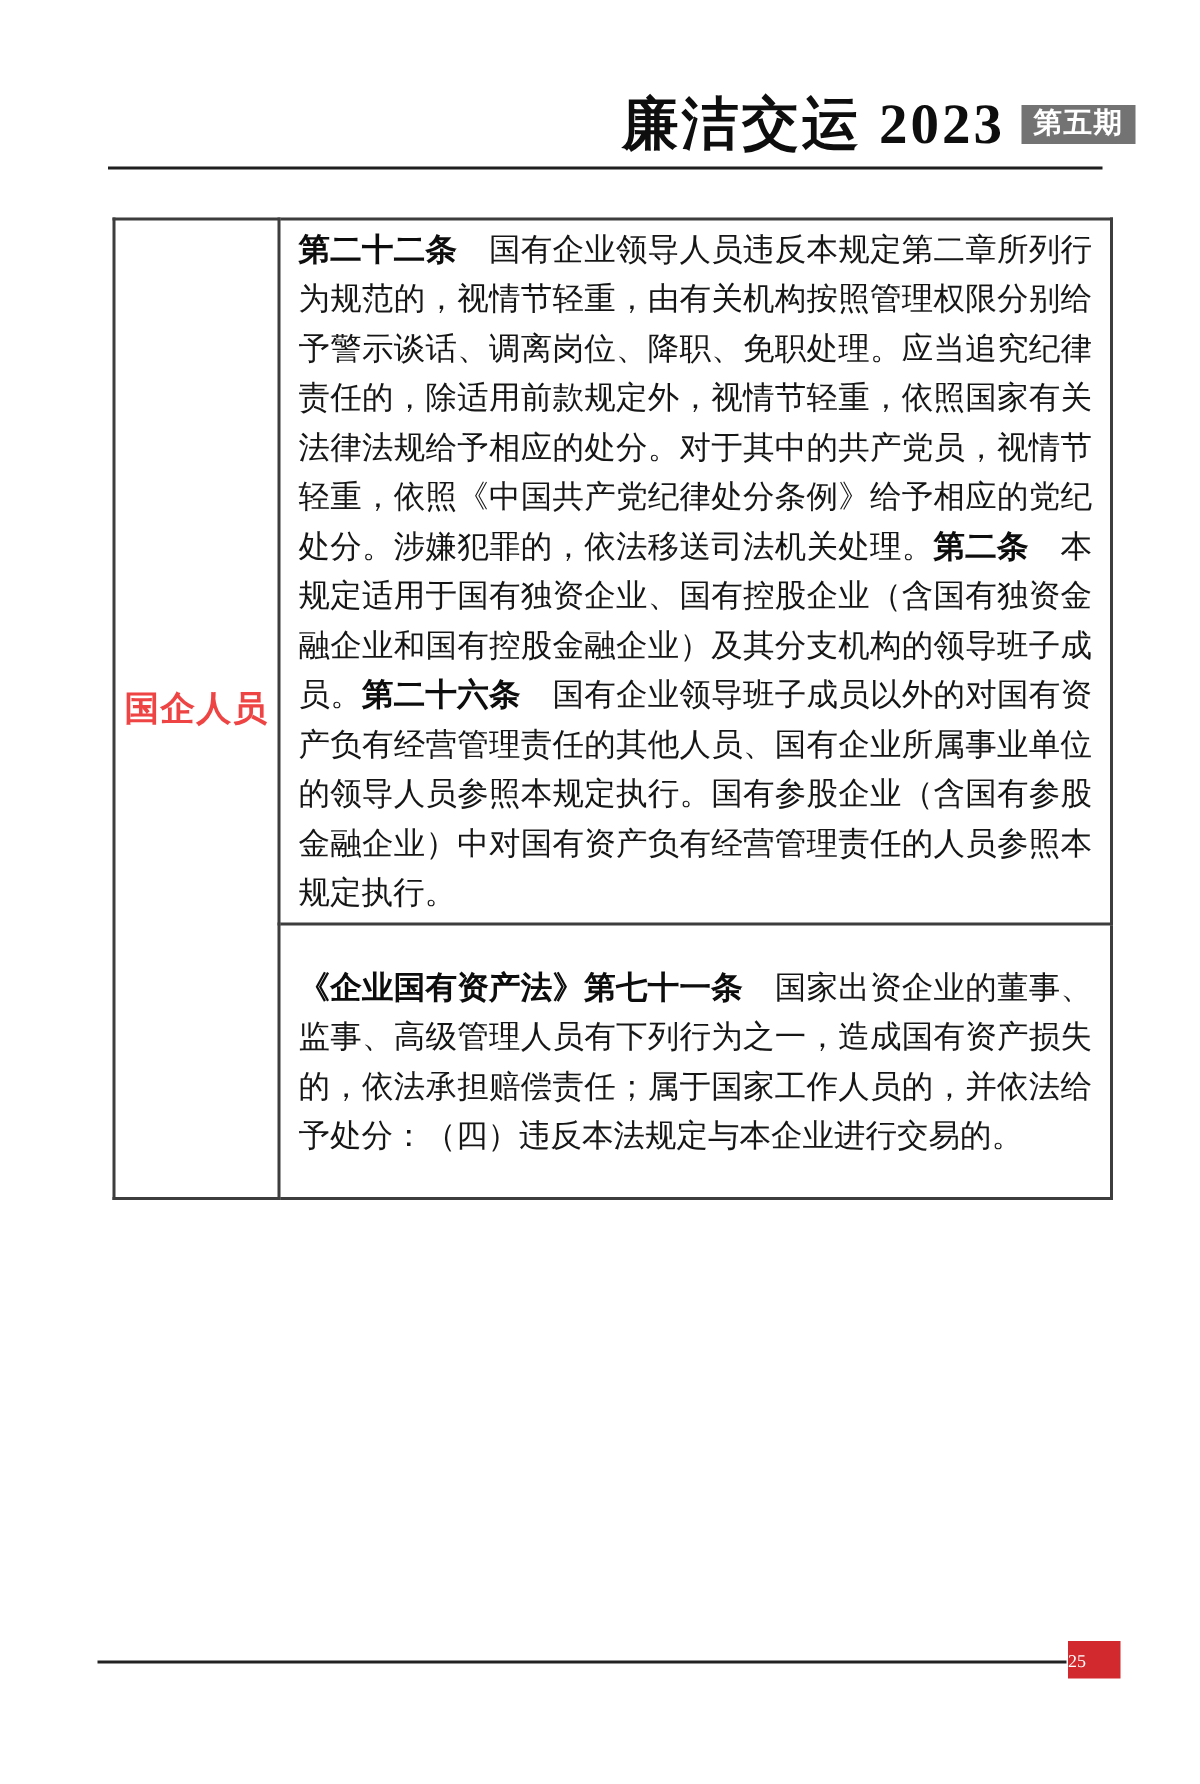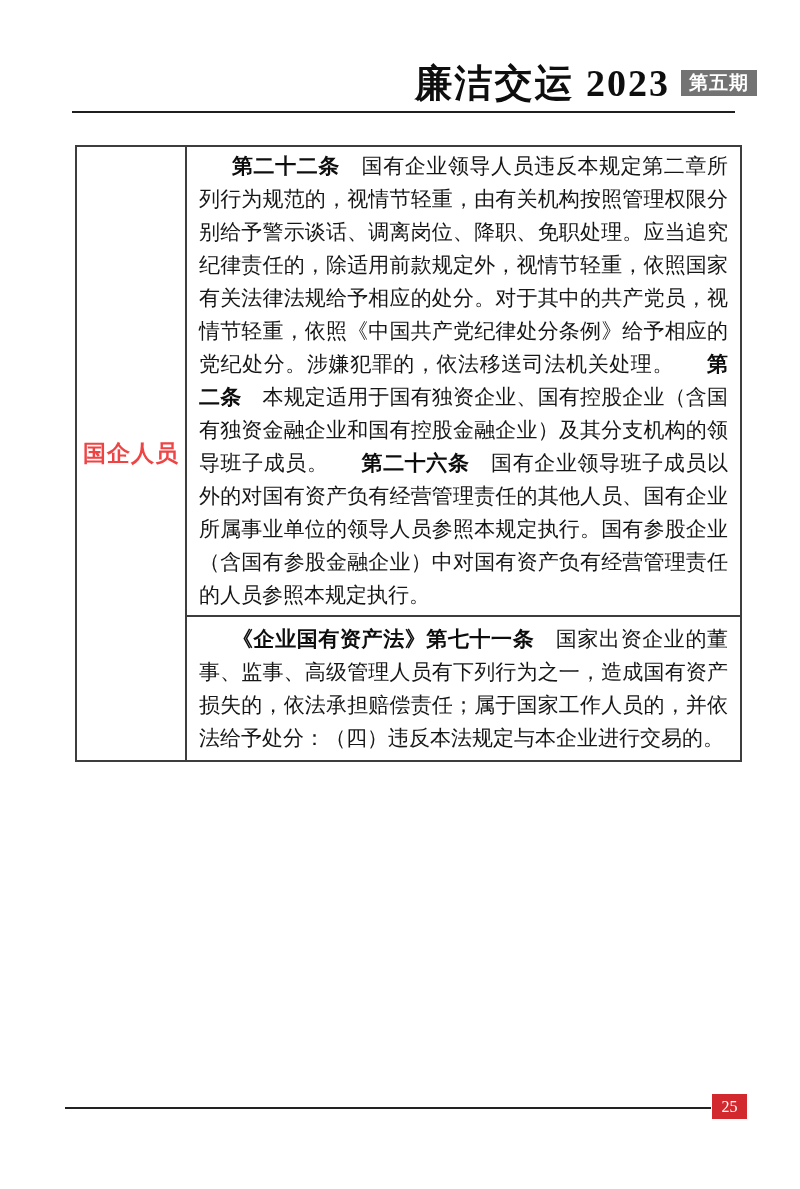--- a/index.html
+++ b/index.html
@@ -84,44 +84,42 @@
     margin: 0;
     font-size: 21px;
     line-height: 33px;
     text-align: justify;
     text-justify: inter-character;
     color: #161616;
   }
   .law-par b {
     font-weight: bold;
     color: #0d0d0d;
-    margin-left: 33px;
   }
   .row-1 { height: 460px; }
-  .row-2 { height: 145px; }
+  .row-2 { height: 183px; }
   
   .footer-rule {
     position: absolute;
     top: 1107px;
     left: 65px;
     width: 646px;
     height: 2px;
     background: #222222;
   }
   .page-number-box {
     position: absolute;
     top: 1094px;
     left: 712px;
     width: 35px;
     height: 25px;
     display: flex;
     align-items: center;
-    justify-content: center;
     color: #ffffff;
-    font-size: 16px;
+    font-size: 12px;
     line-height: 1;
   }
 </style>
 </head>
 <body>
 
 <div class="page">
 
   <div class="masthead-row">
     <span class="masthead">廉洁交运 2023</span>

